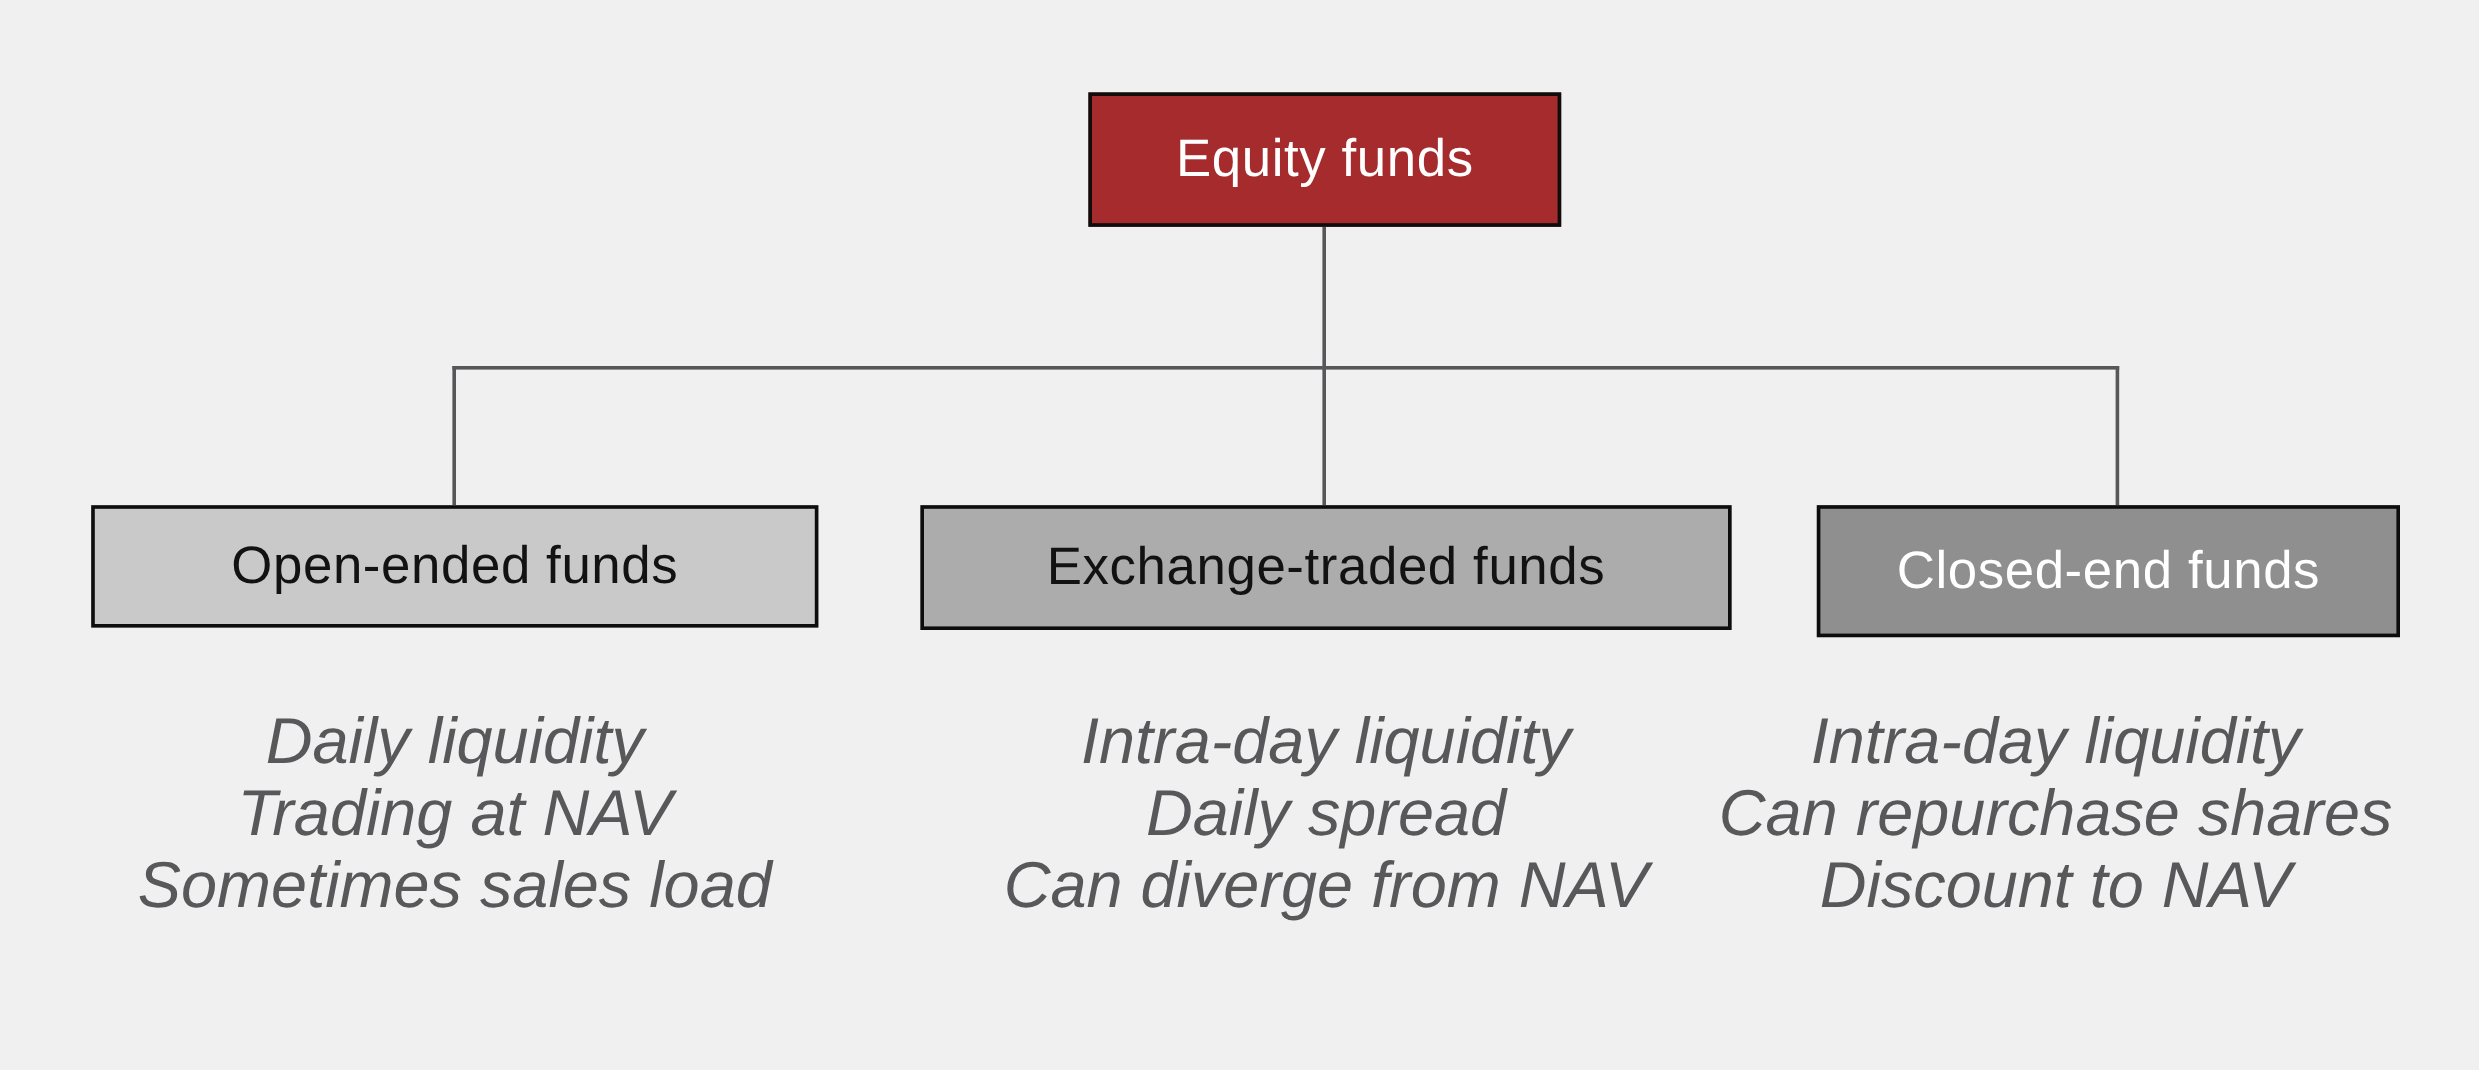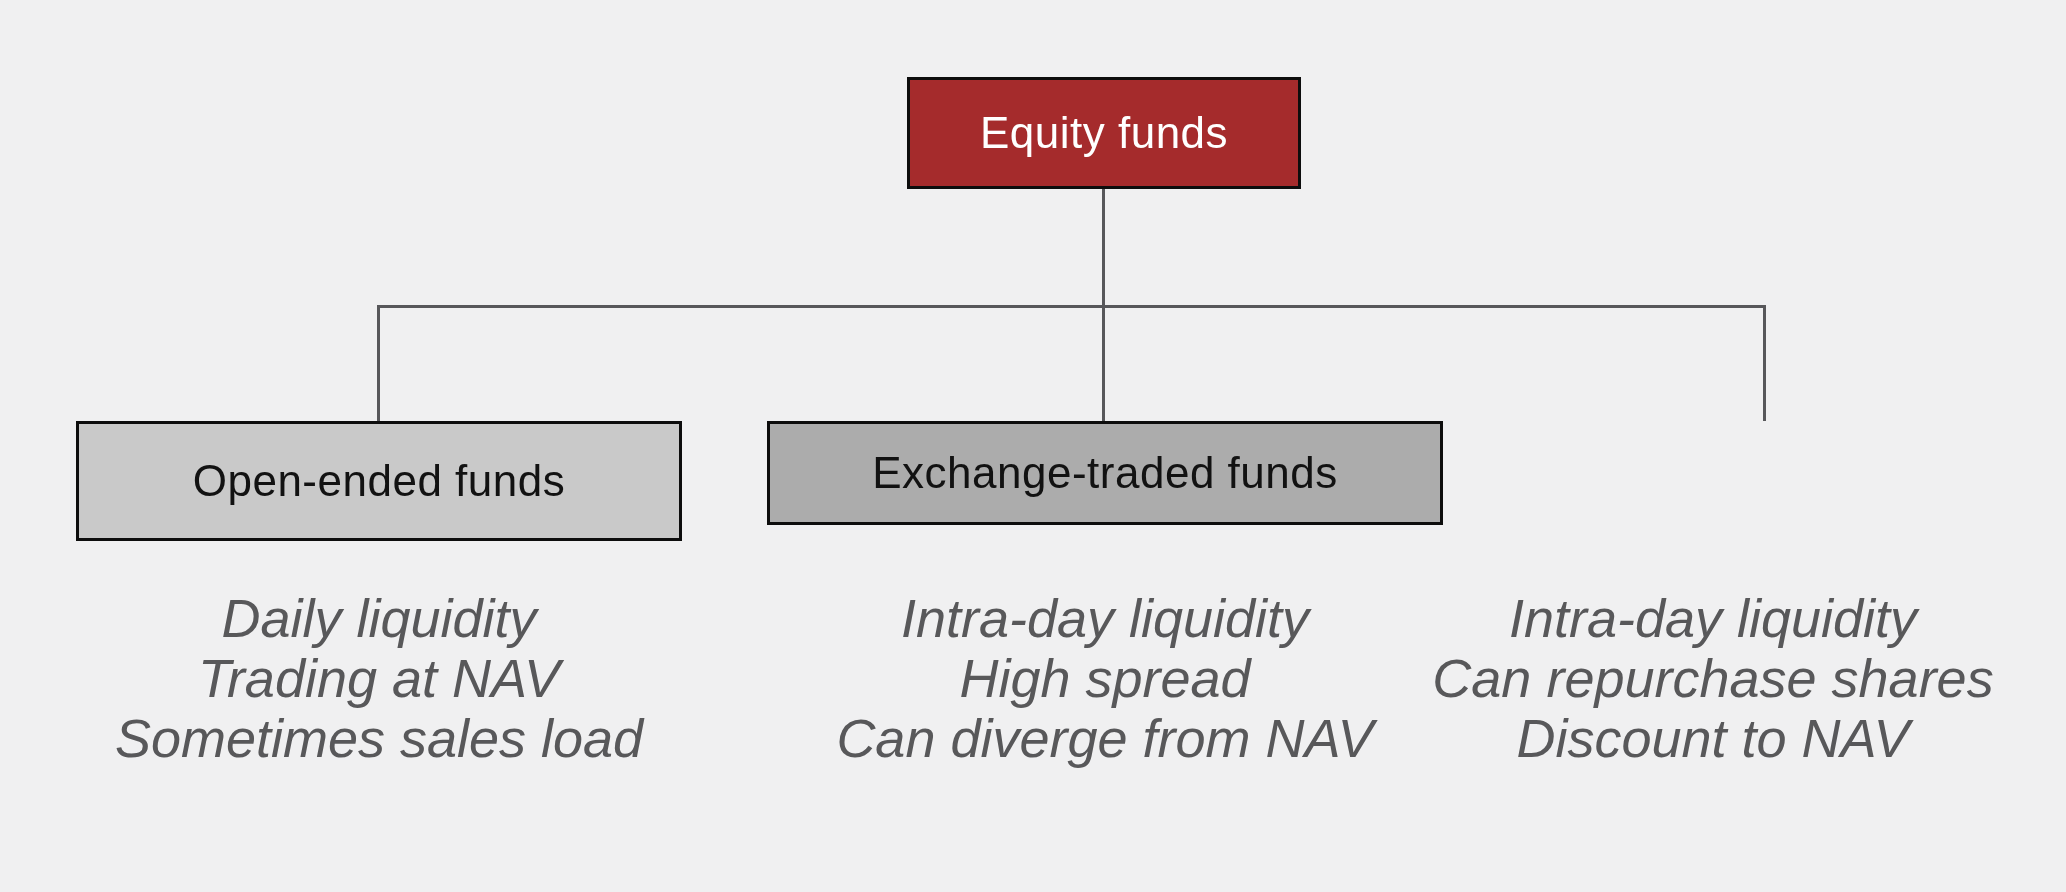--- a/index.html
+++ b/index.html
@@ -24,21 +24,21 @@
     justify-content: center;
     font-size: 44px;
     letter-spacing: 0.5px;
     white-space: nowrap;
   }
   .node-root {
     left: 907px; top: 77px; width: 394px; height: 112px;
     background: #A52B2C; color: #ffffff;
   }
   .node-open {
-    left: 76px; top: 421px; width: 606px; height: 120px;
+    left: 76px; top: 421px; width: 606px; height: 102px;
     background: #C9C9C9; color: #121212;
   }
   .node-etf {
     left: 767px; top: 421px; width: 676px; height: 104px;
     background: #ACACAC; color: #121212;
   }
   .node-closed {
     left: 1514px; top: 421px; width: 486px; height: 110px;
     background: #8F8F8F; color: #ffffff;
   }
@@ -80,30 +80,33 @@
   </div>
 
   <div class="node node-open">
     <span>Open-ended funds</span>
   </div>
 
   <div class="node node-etf">
     <span>Exchange-traded funds</span>
   </div>
 
+  <div class="node node-closed">
+    <span>Closed-end funds</span>
+  </div>
 
   <div class="features features-open">
     <div>Daily liquidity</div>
     <div>Trading at NAV</div>
     <div>Sometimes sales load</div>
   </div>
 
   <div class="features features-etf">
     <div>Intra-day liquidity</div>
-    <div>High spread</div>
+    <div>Daily spread</div>
     <div>Can diverge from NAV</div>
   </div>
 
   <div class="features features-closed">
     <div>Intra-day liquidity</div>
     <div>Can repurchase shares</div>
     <div>Discount to NAV</div>
   </div>
 
 </div>

